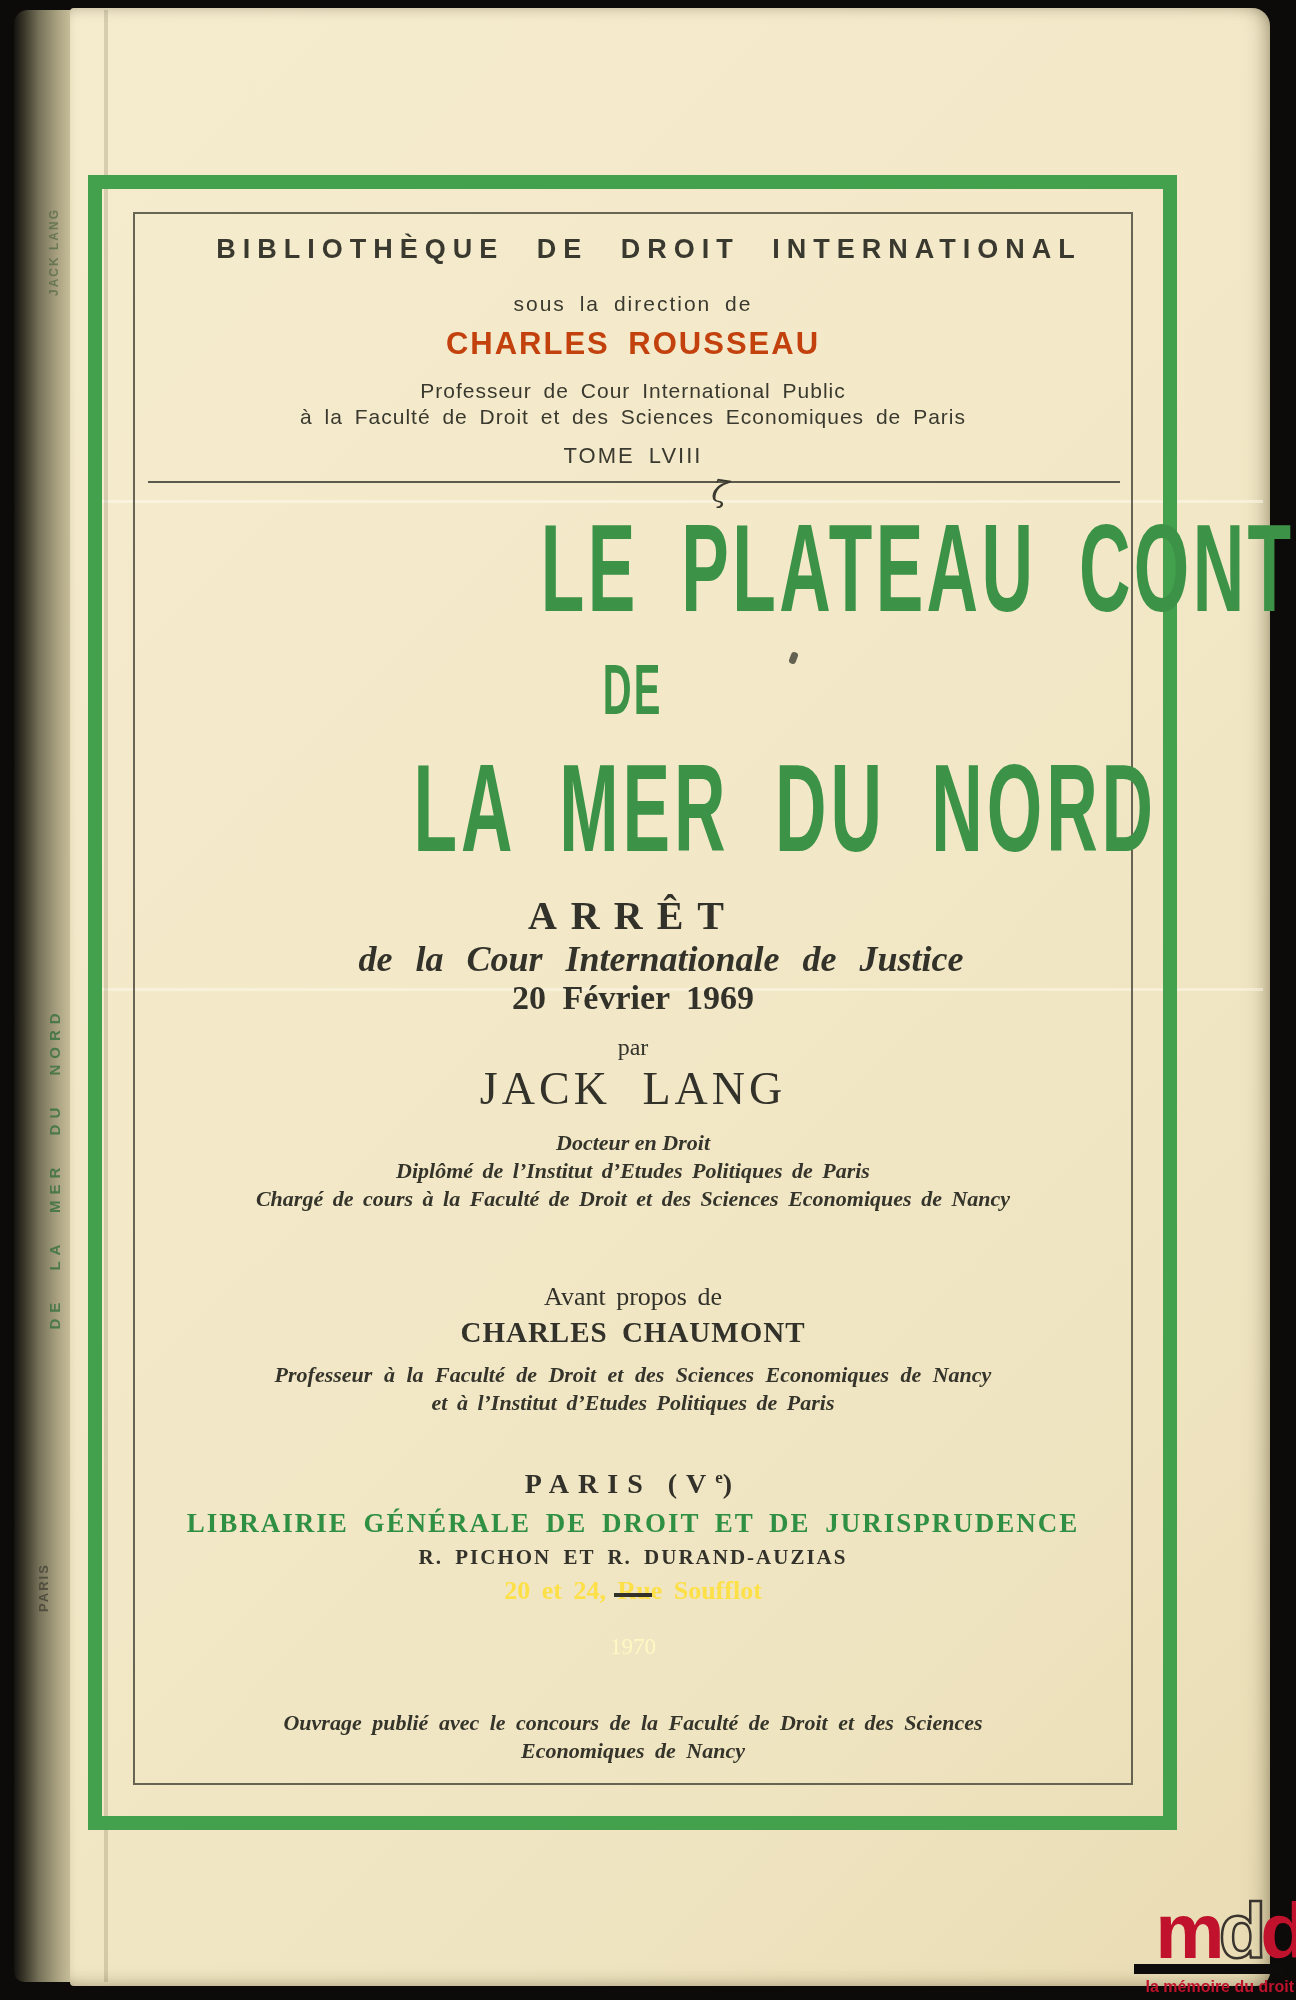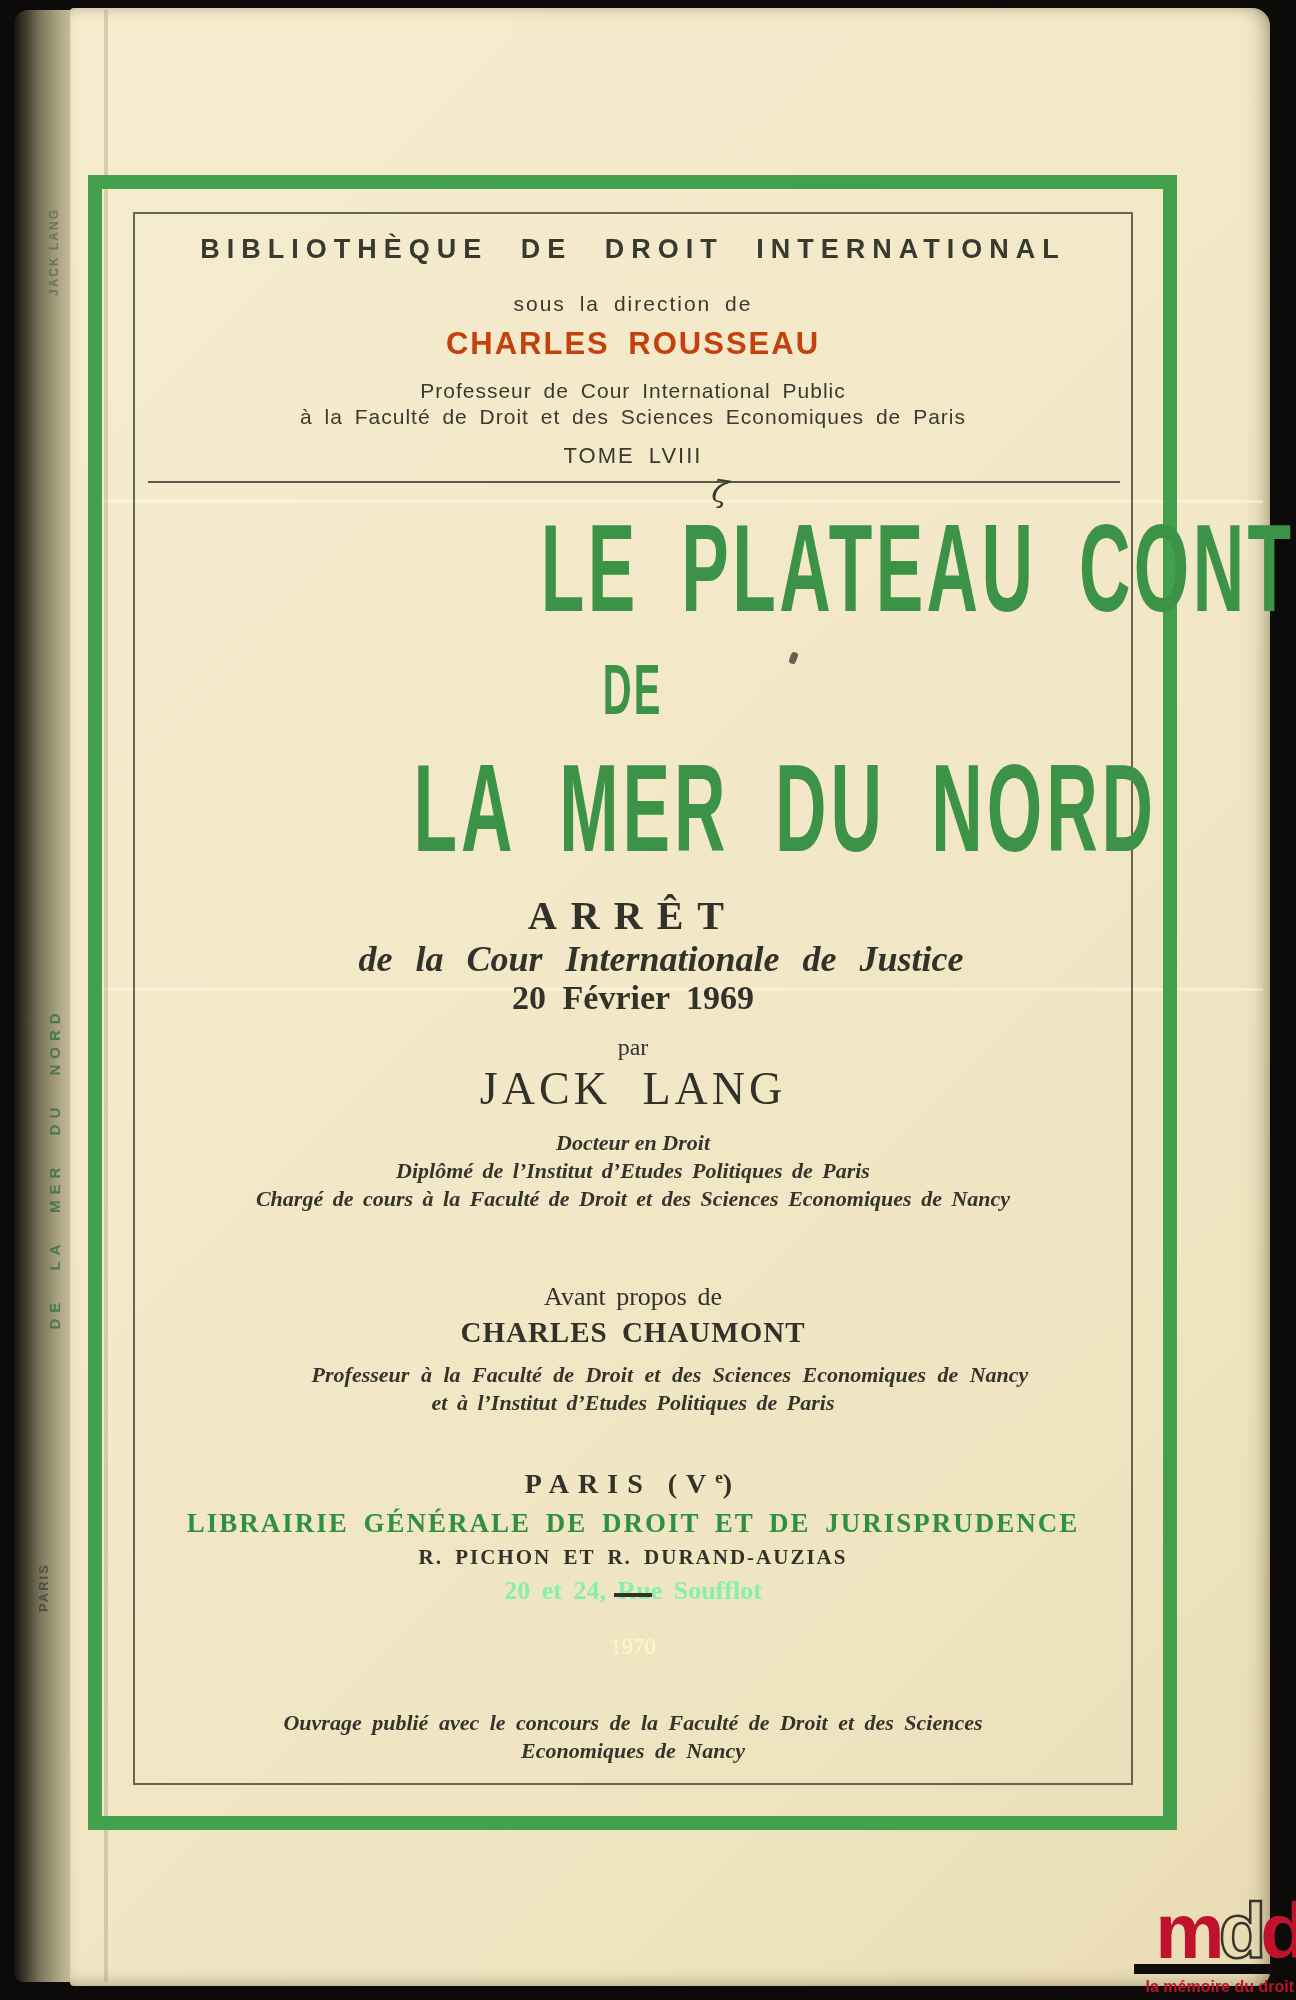--- a/index.html
+++ b/index.html
@@ -35,21 +35,21 @@
   .thin-frame{
     position:absolute;left:133px;top:212px;width:1000px;height:1573px;
     border:2px solid rgba(58,56,44,.75);box-sizing:border-box;
   }
 
   
   .tb{position:absolute;left:133px;width:1000px;text-align:center;color:#34332c;}
   .sans{font-family:"Liberation Sans", sans-serif;}
   .serif{font-family:"Liberation Serif", serif;margin-top:24px;}
 
-  .series-name{top:234px;font-size:27px;font-weight:bold;letter-spacing:7px;word-spacing:18px;color:#3a392f;}
+  .series-name{top:234px;font-size:27px;font-weight:bold;letter-spacing:7px;word-spacing:18px;color:#3a392f;margin-left:16px;}
   .direction{top:292px;font-size:21px;letter-spacing:2px;word-spacing:6px;color:#3a392f;}
   .director{top:326px;font-size:31px;font-weight:bold;letter-spacing:2px;word-spacing:8px;color:#c2410c;}
   .dir-title1{top:379px;font-size:21px;letter-spacing:1px;word-spacing:5px;color:#3a392f;}
   .dir-title2{top:405px;font-size:21px;letter-spacing:1px;word-spacing:5px;color:#3a392f;}
   .tome{top:443px;font-size:22px;letter-spacing:2px;word-spacing:6px;color:#3a392f;}
 
   .rule{position:absolute;left:148px;top:481px;width:972px;height:2px;background:#403f35;opacity:.85;}
   .squiggle{position:absolute;left:712px;top:474px;font-size:30px;font-style:italic;color:#3b3a30;transform:rotate(8deg);font-family:"DejaVu Serif",serif;}
 
   .big{color:#3c9347;font-weight:bold;}
@@ -65,28 +65,28 @@
 
   .par{top:1010px;font-size:24px;word-spacing:4px;}
   .author-name{top:1038px;font-size:46px;letter-spacing:4px;word-spacing:16px;color:#33322a;}
   .cred{font-weight:bold;font-style:italic;color:#35342b;}
   .cred1{top:1106px;font-size:22px;}
   .cred2{top:1134px;font-size:22px;word-spacing:4px;}
   .cred3{top:1162px;font-size:22px;word-spacing:4px;}
 
   .avant{top:1258px;font-size:26px;word-spacing:4px;color:#33322a;}
   .chaumont{top:1292px;font-size:29px;font-weight:bold;letter-spacing:1px;word-spacing:6px;color:#33322a;}
-  .fw1{top:1338px;font-size:22px;word-spacing:6px;padding-left:37px;}
+  .fw1{top:1338px;font-size:22px;word-spacing:6px;}
   .fw2{top:1366px;font-size:22px;word-spacing:4px;}
 
   .paris{top:1444px;font-size:28px;font-weight:bold;letter-spacing:9px;color:#33322a;}
   .paris sup{font-size:17px;letter-spacing:0;}
   .publisher{top:1484px;font-size:27px;font-weight:bold;letter-spacing:2px;word-spacing:6px;color:#2f8f43;}
   .partners{top:1521px;font-size:21px;font-weight:bold;letter-spacing:2px;word-spacing:5px;color:#33322a;}
-  .address{top:1552px;font-size:26px;font-weight:bold;word-spacing:5px;color:#86efac;}
+  .address{top:1552px;font-size:26px;font-weight:bold;word-spacing:5px;color:#fde047;}
   .dash{position:absolute;left:614px;top:1593px;width:38px;height:4px;background:#33322a;}
   .year{top:1610px;font-size:23px;font-weight:normal;color:#fef9c3;}
 
   .note{font-weight:bold;font-style:italic;color:#35342b;font-size:22px;word-spacing:5px;}
   .note1{top:1686px;}
   .note2{top:1714px;}
 
   
   .spine-label{position:absolute;transform:rotate(-90deg);transform-origin:50% 50%;
     font-family:"Liberation Sans",sans-serif;font-weight:bold;text-align:center;white-space:nowrap;}

